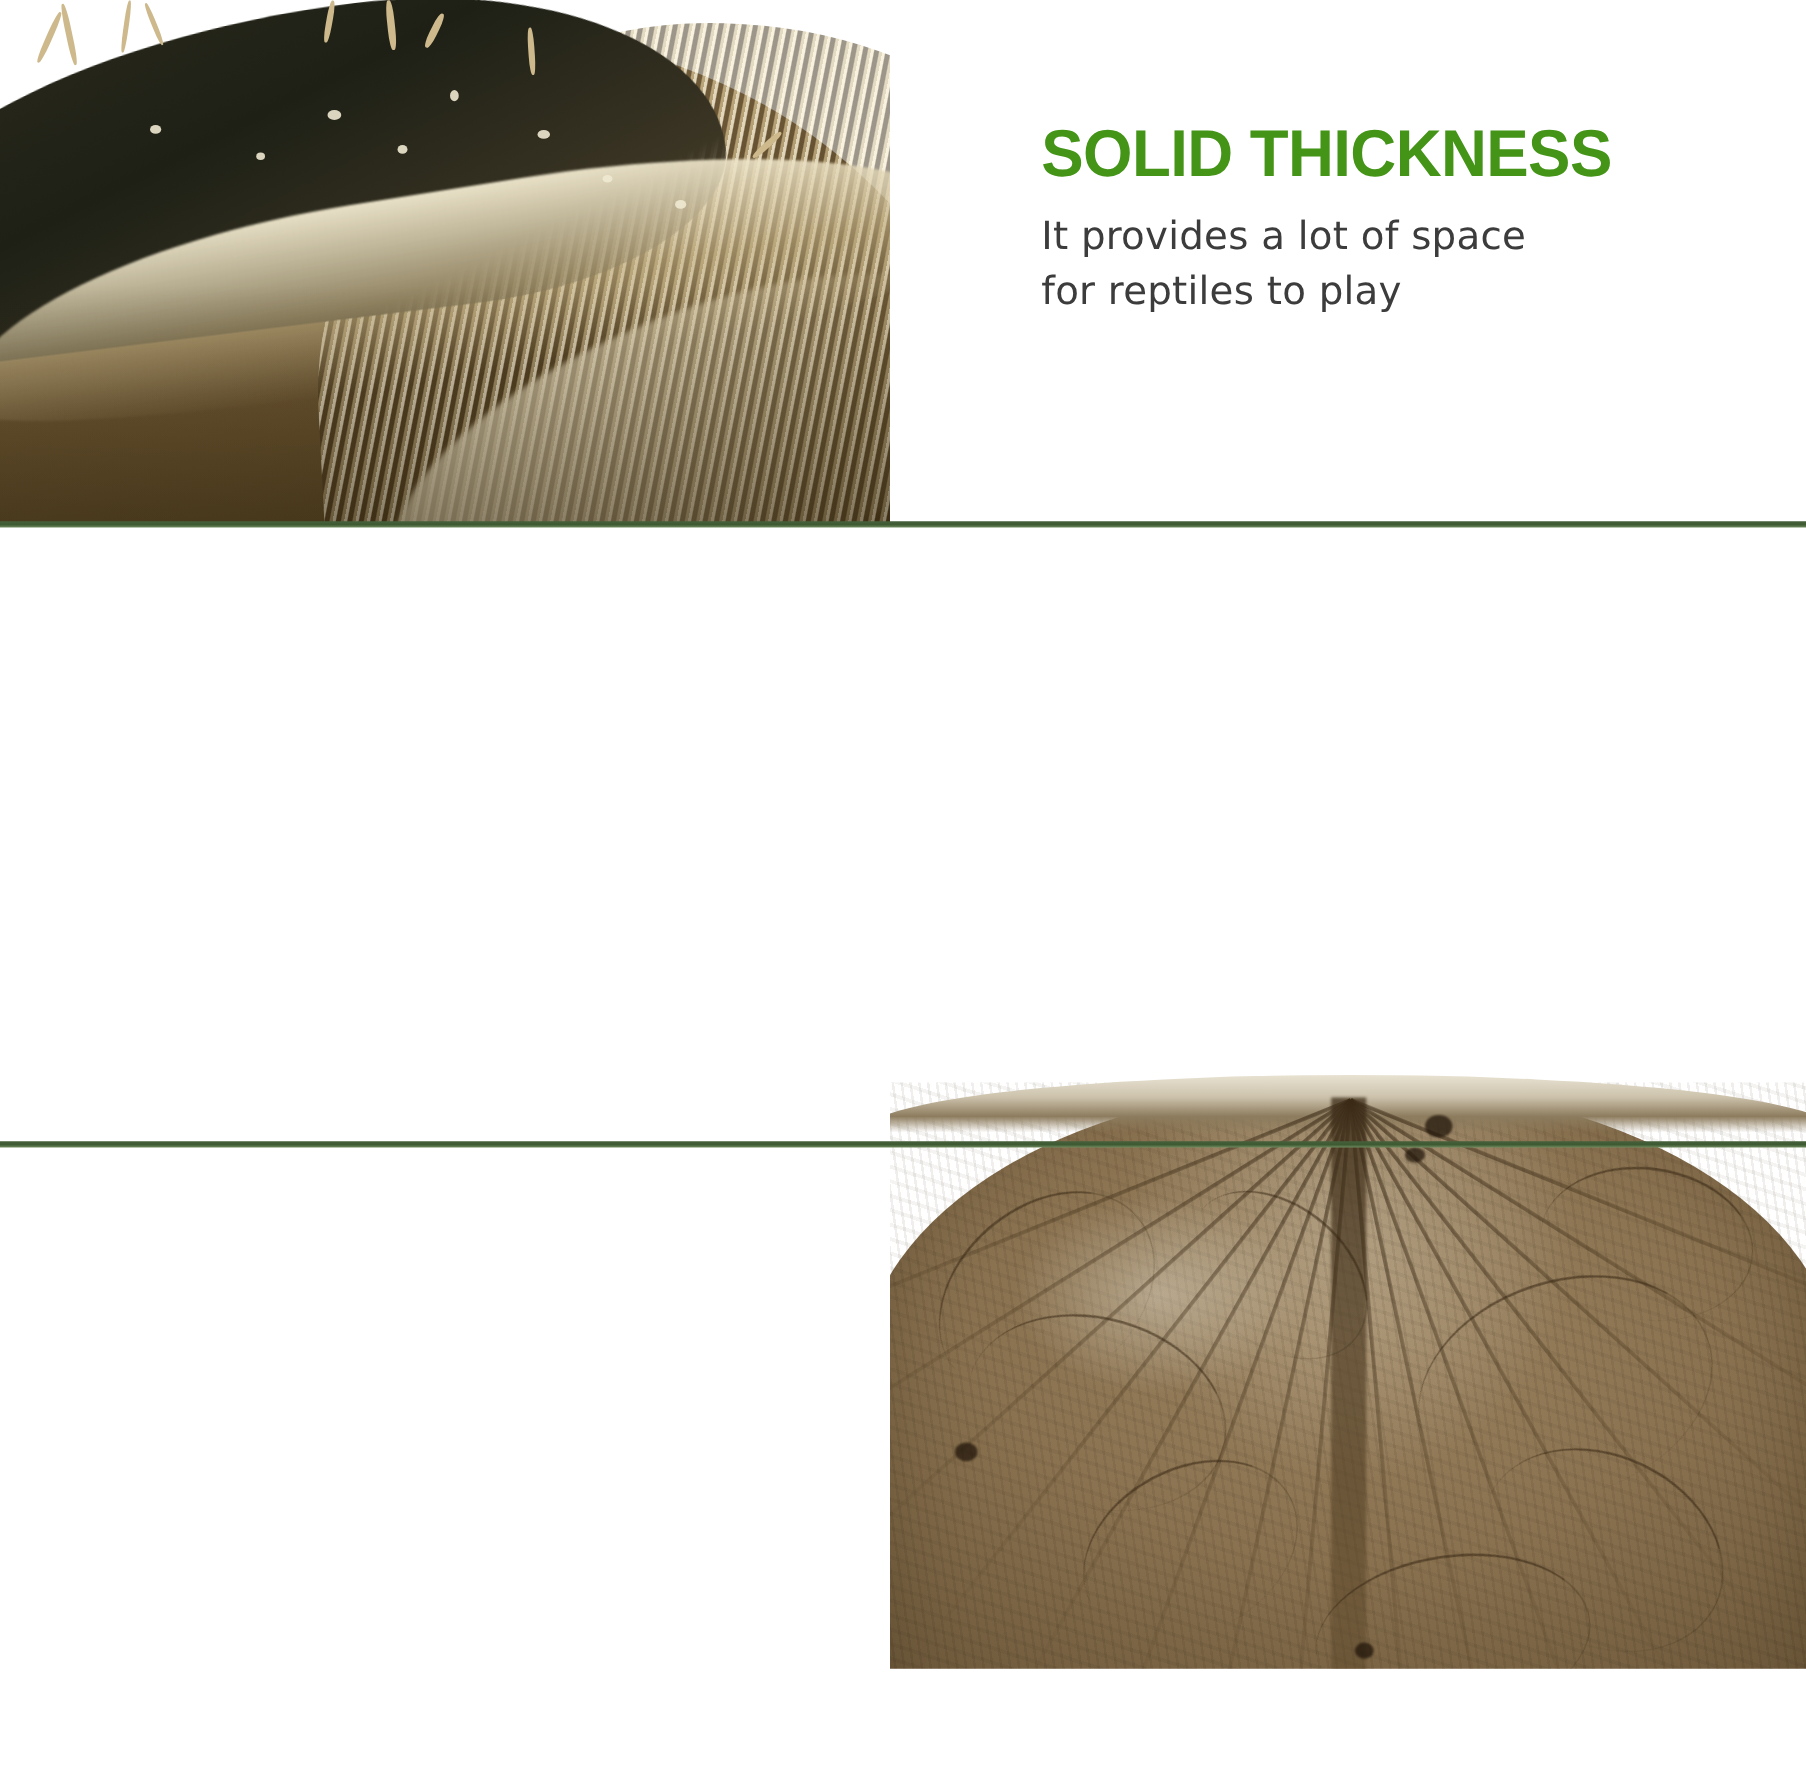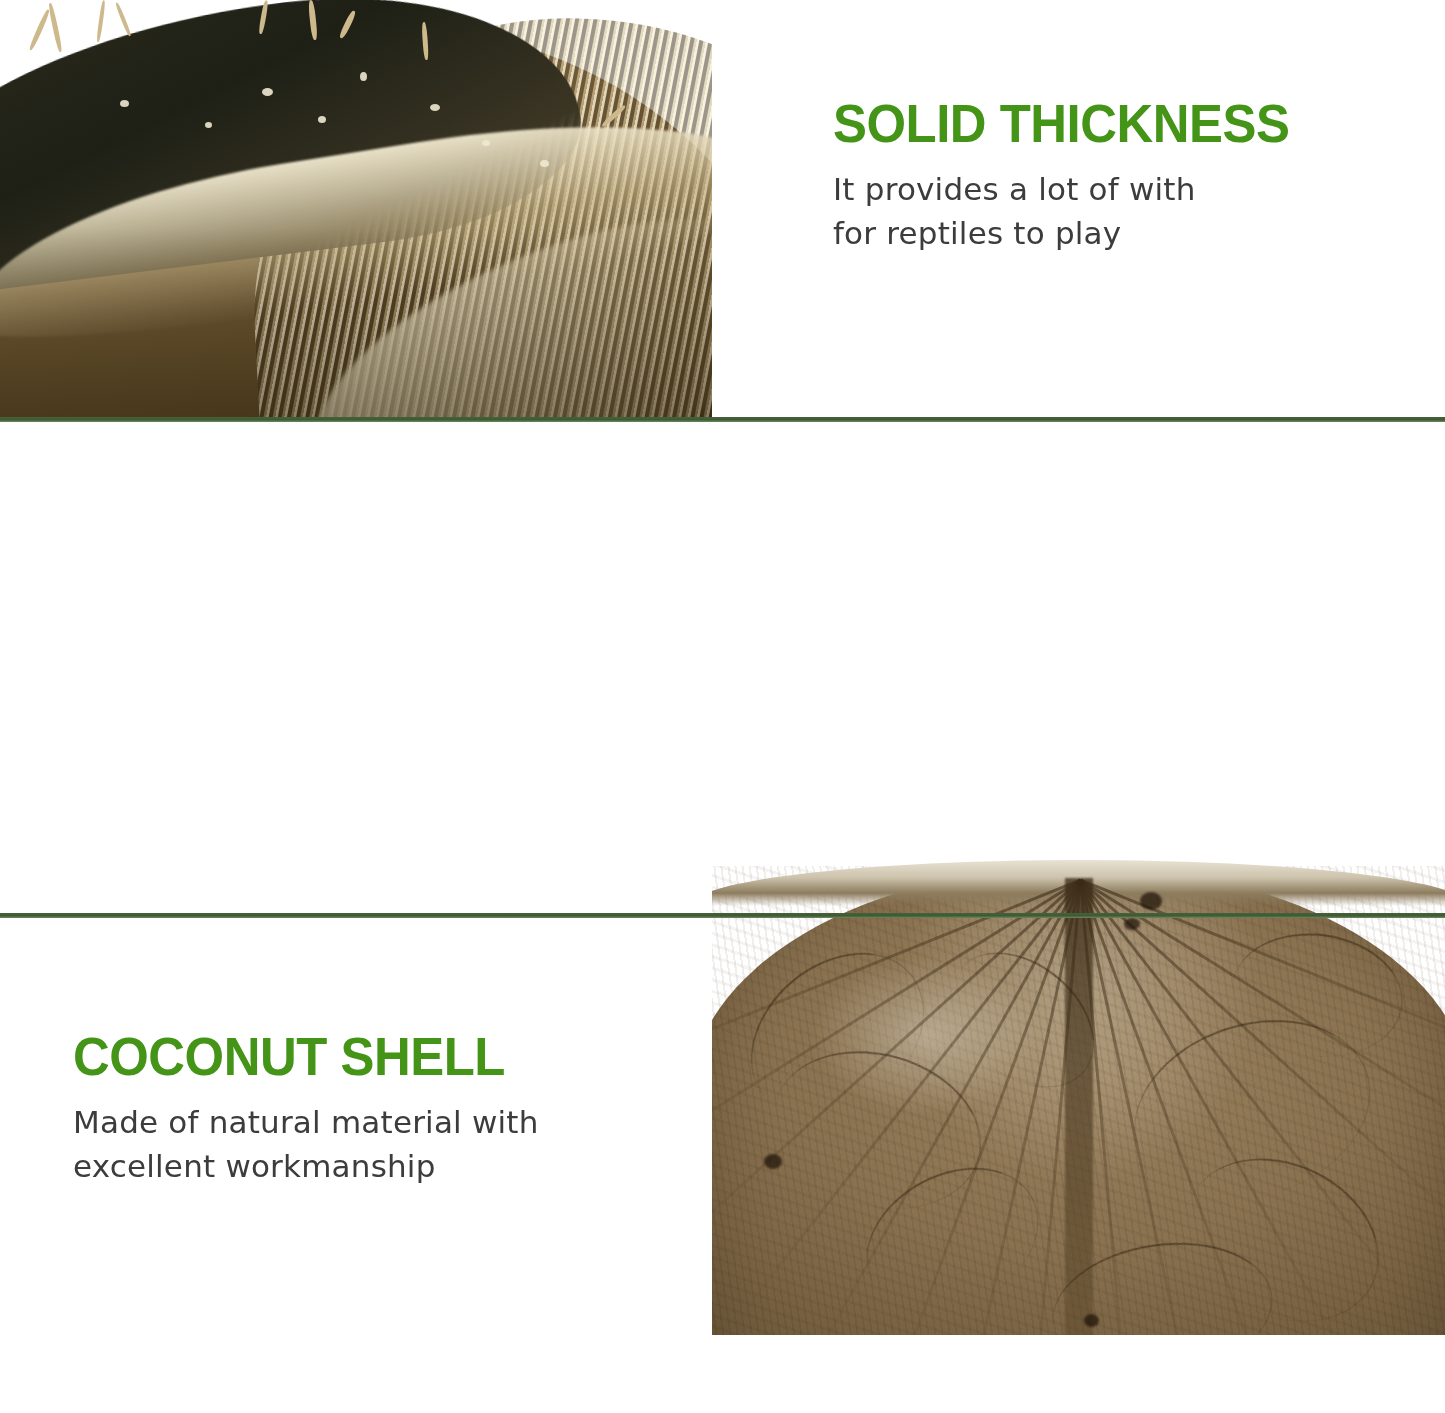--- a/index.html
+++ b/index.html
@@ -168,35 +168,30 @@
         <div class="husk-hair" style="left:338px;top:8px;width:6px;height:30px;transform:rotate(26deg);"></div>
         <div class="husk-hair" style="left:424px;top:22px;width:5px;height:38px;transform:rotate(-4deg);"></div>
         <div class="husk-hair" style="left:600px;top:96px;width:5px;height:30px;transform:rotate(48deg);"></div>
 
         <div class="husk-shadow"></div>
       </div>
     </div>
 
     <div class="textblock" id="text-1">
       <h2 class="feature-title">SOLID THICKNESS</h2>
-      <p class="feature-desc">It provides a lot of with
+      <p class="feature-desc">It provides a lot of space
 for reptiles to play</p>
     </div>
 
   </section>
 
   <div class="divider" id="divider-1"></div>
 
   <section class="panel" id="panel-2">
 
-    <div class="textblock" id="text-2">
-      <h2 class="feature-title">COCONUT SHELL</h2>
-      <p class="feature-desc">Made  of natural material with
-excellent workmanship</p>
-    </div>
 
     <div class="imgframe" id="img-shell">
       <div class="shell-scene">
         <div class="shell-bowl">
           <div class="shell-crinkle"></div>
           <div class="shell-light"></div>
         </div>
         <div class="shell-rim"></div>
         <div class="shell-spine"></div>
 

